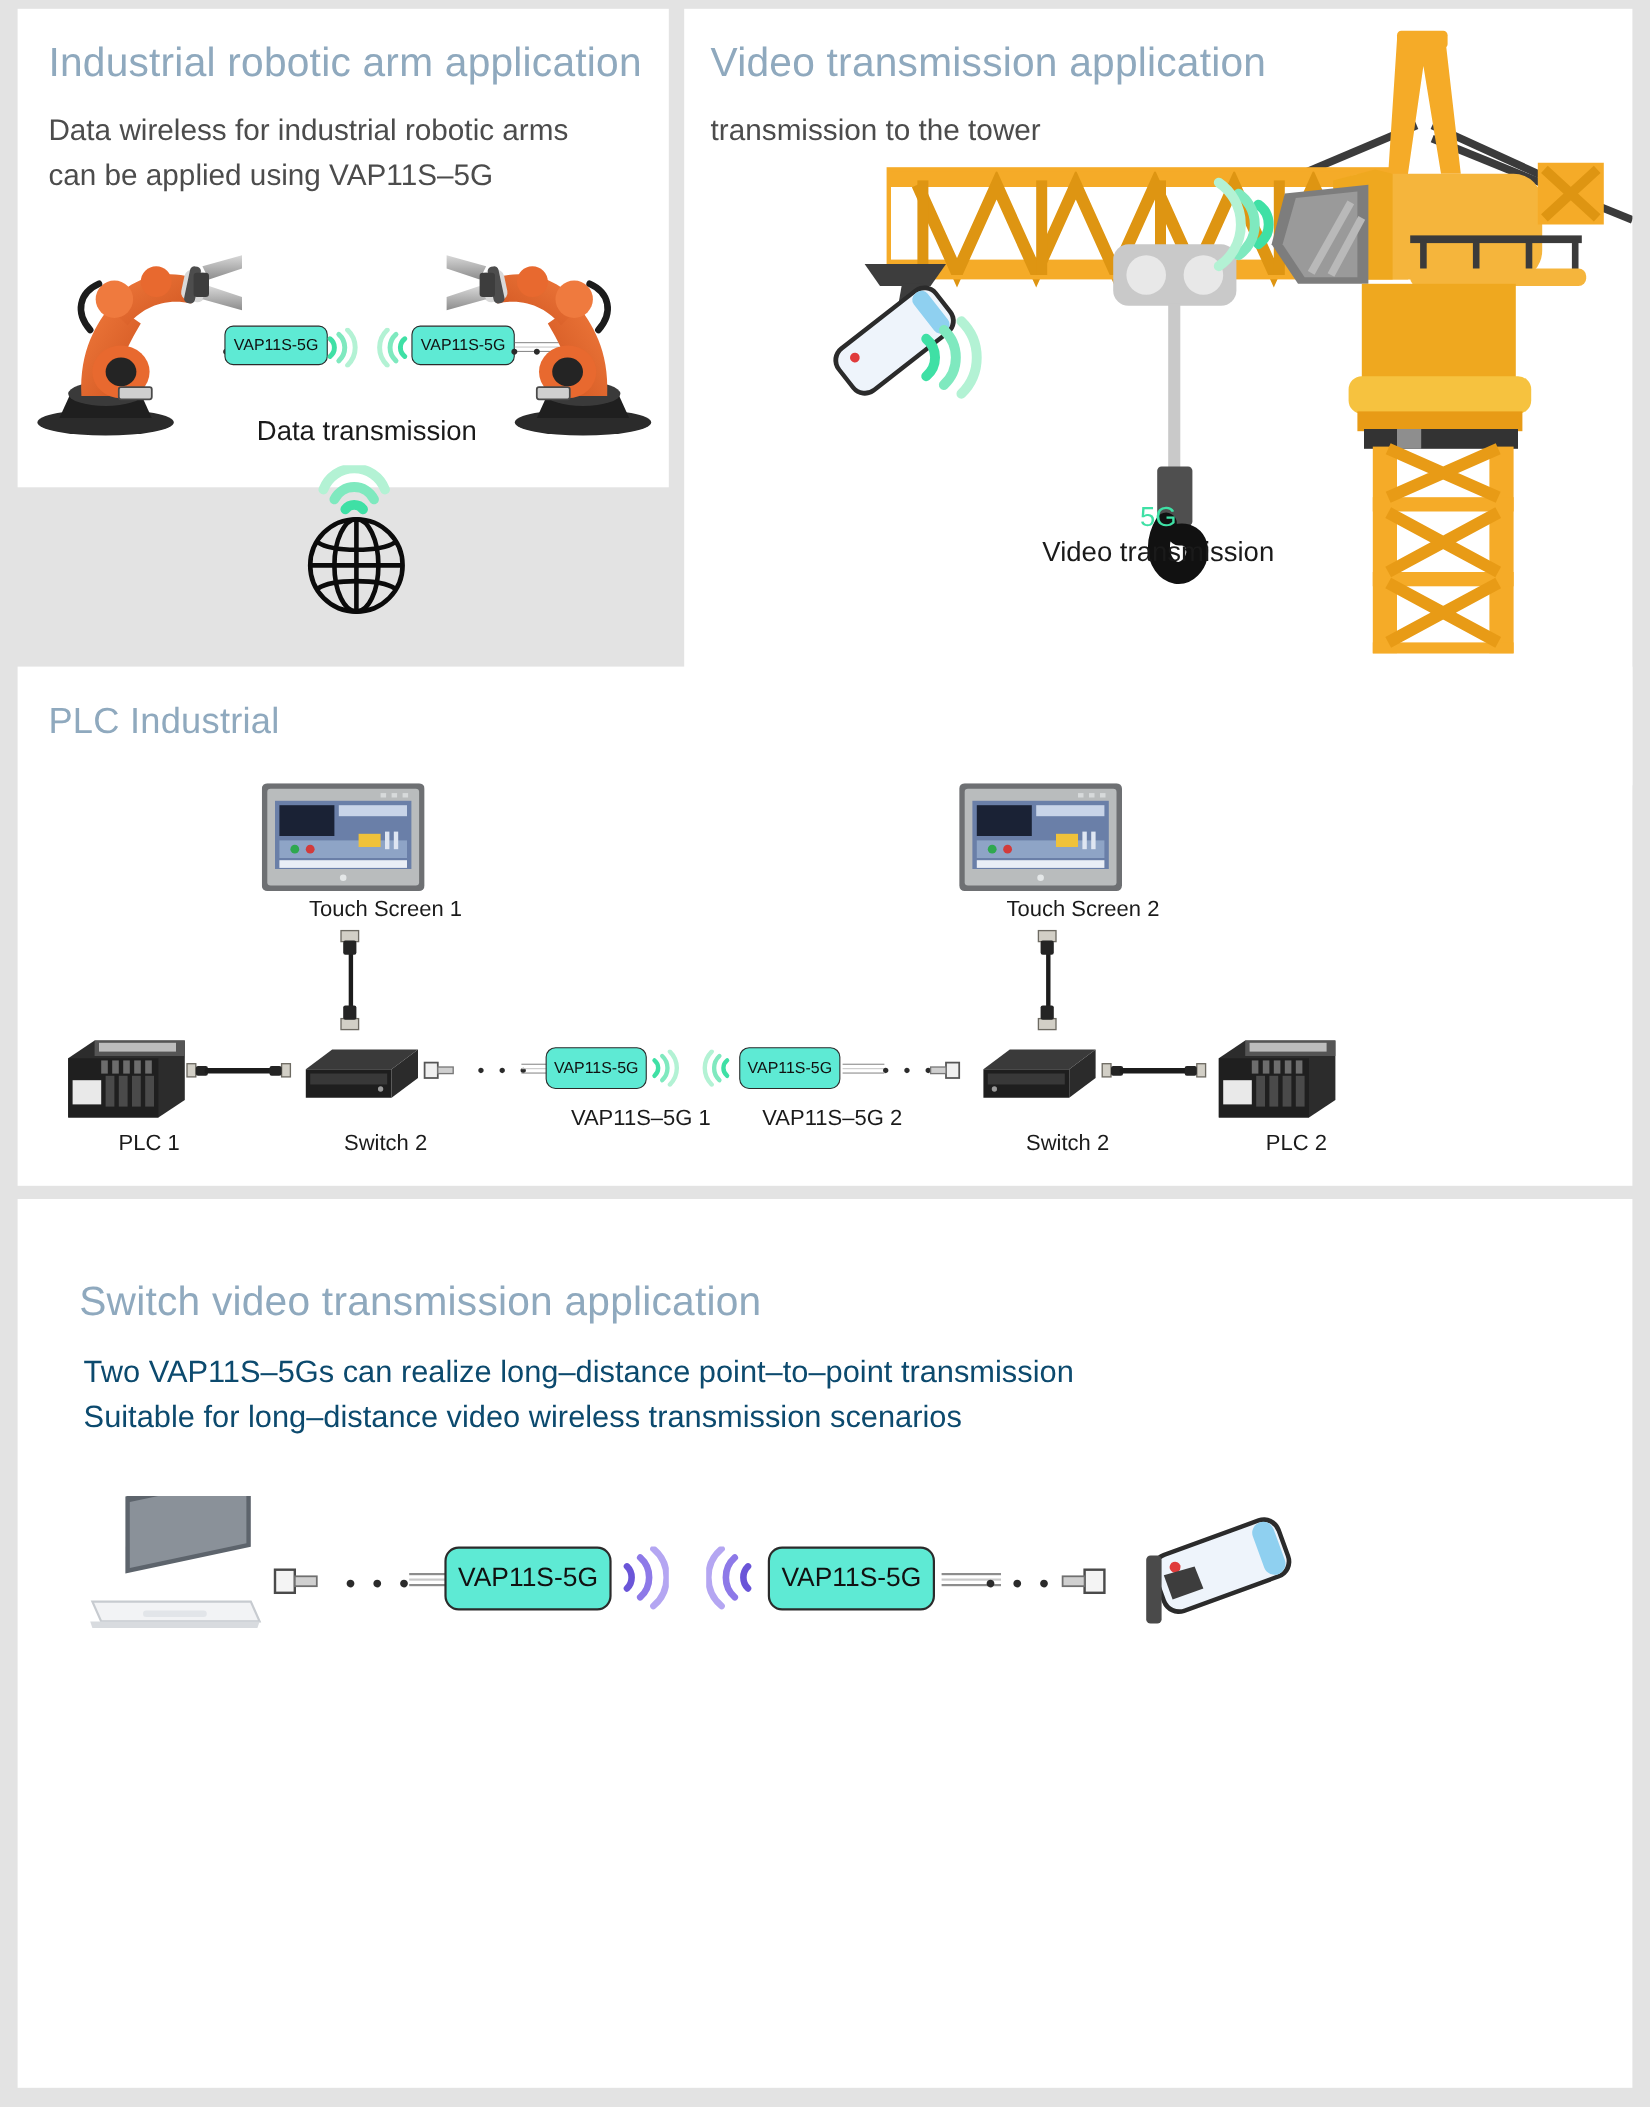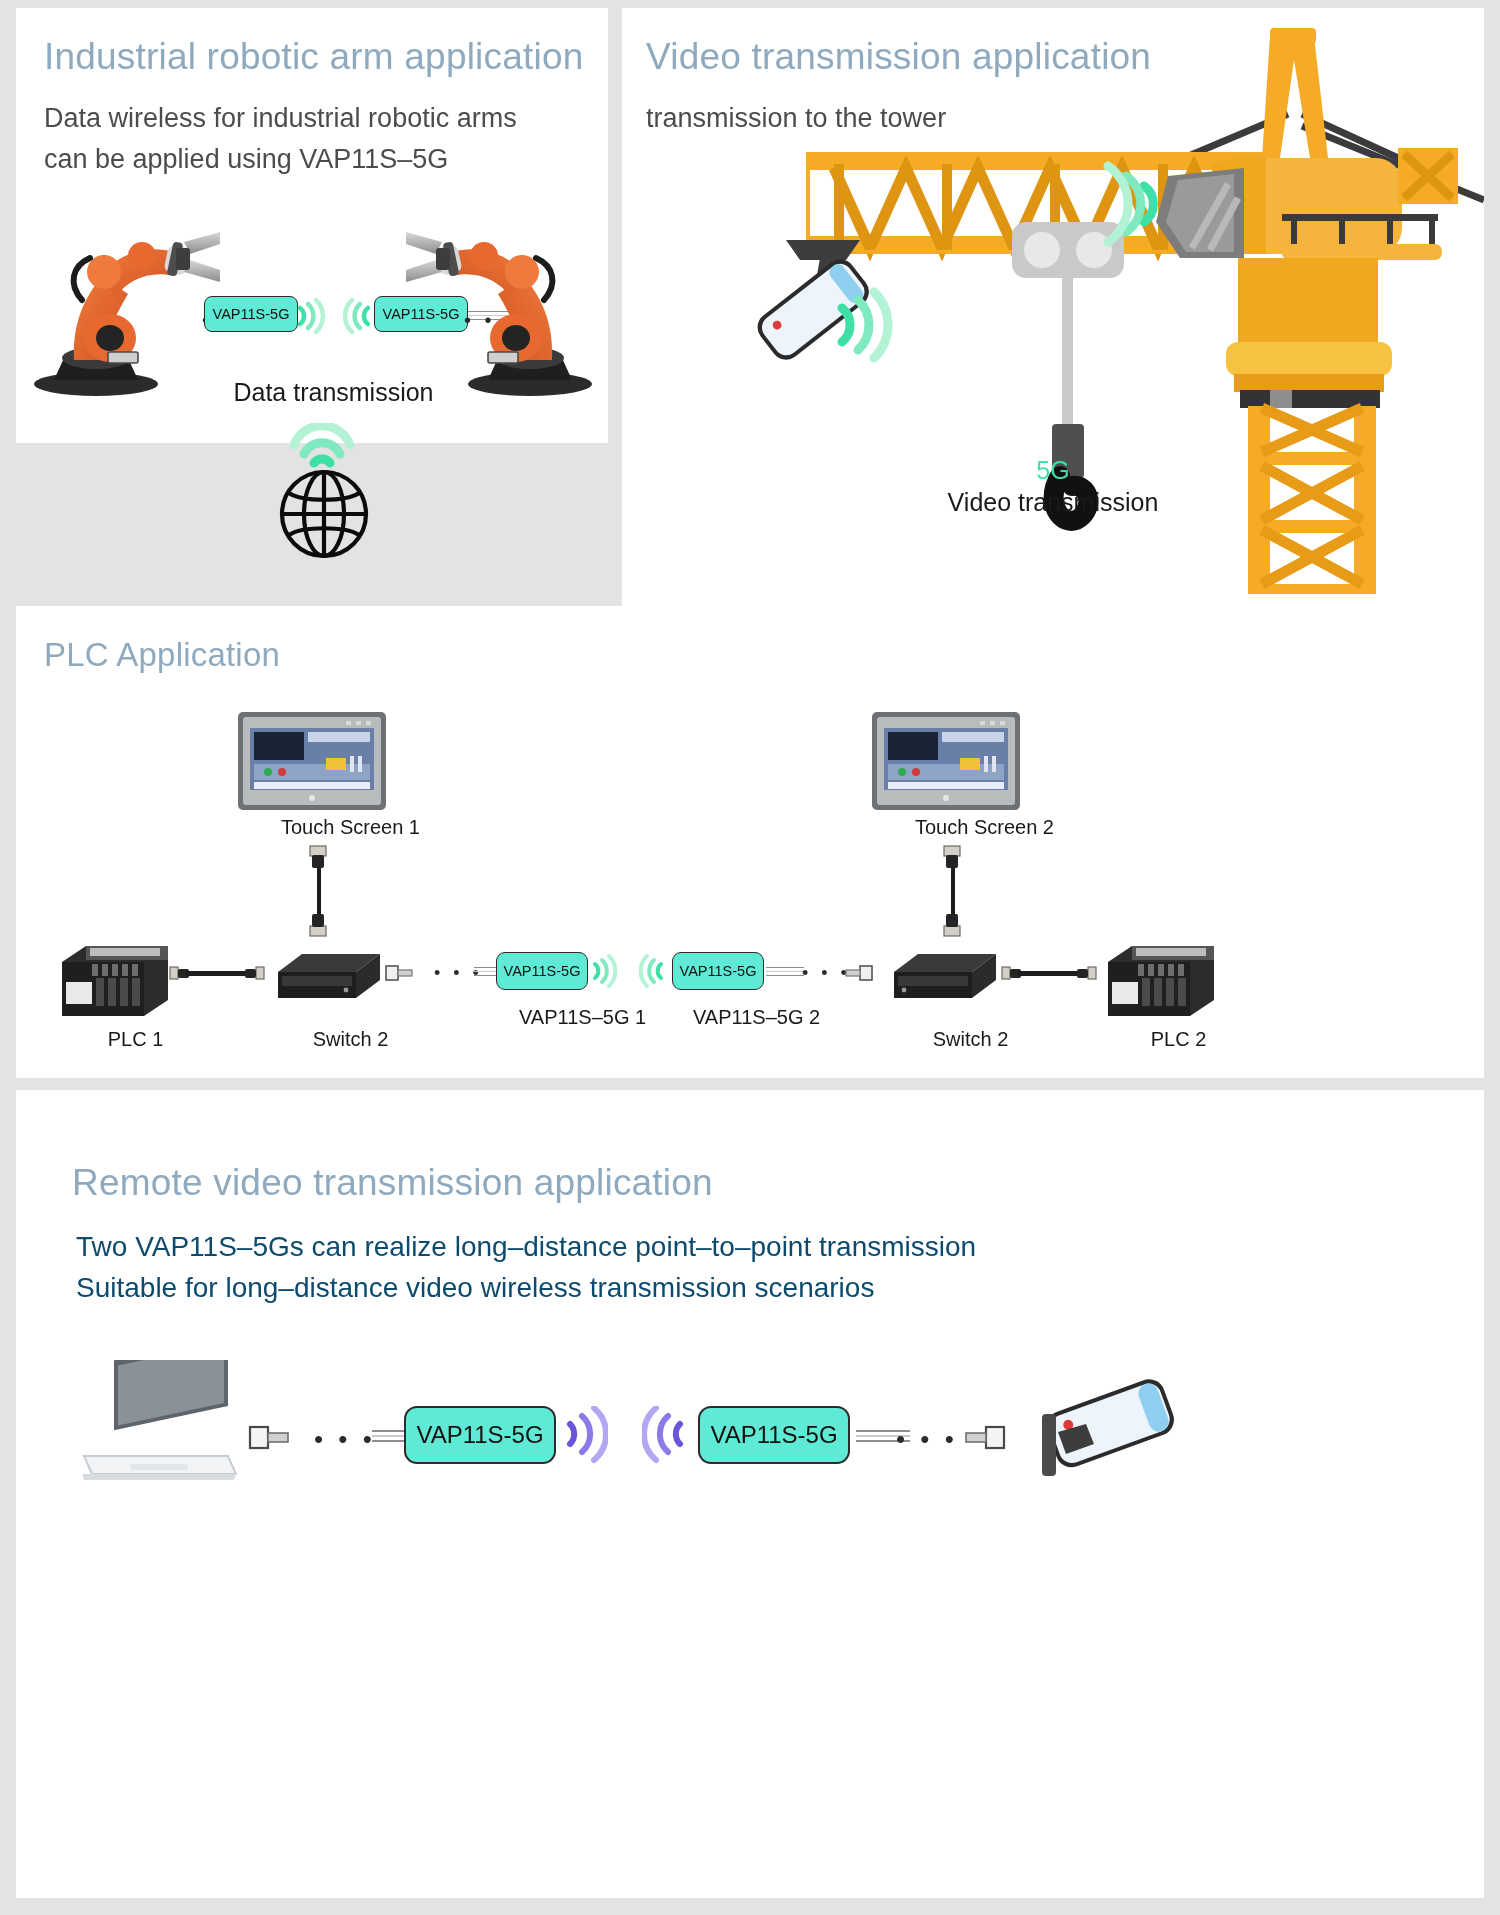--- a/index.html
+++ b/index.html
@@ -301,21 +301,21 @@
         <path d="M520 458 L620 512 M620 458 L520 512"></path>
         <path d="M520 522 L620 576 M620 522 L520 576"></path>
       </g>
     </svg>
 
     <div style="position:absolute; left:0; right:0; top:448px; text-align:center; color:#3fe0a5; font-size:25px;">5G</div>
     <div style="position:absolute; left:0; right:0; top:480px; text-align:center; color:#1a1a1a; font-size:25px;">Video transmission</div>
   </div>
 
   <div class="card" id="panel-plc">
-    <div class="card-title">PLC Application</div>
+    <div class="card-title">PLC Industrial</div>
 
     <svg style="position:absolute; left:222px; top:106px;" width="148" height="98" viewBox="0 0 148 98">
       <rect x="0" y="0" width="148" height="98" rx="5" fill="#6e7073"></rect>
       <rect x="5" y="5" width="138" height="88" rx="3" fill="#b9bcbd"></rect>
       <rect x="12" y="16" width="124" height="62" fill="#6a7fa8"></rect>
       <rect x="16" y="20" width="50" height="28" fill="#1a2235"></rect>
       <rect x="70" y="20" width="62" height="10" fill="#c8d4e8"></rect>
       <rect x="16" y="52" width="116" height="16" fill="#8ea4c6"></rect>
       <rect x="16" y="70" width="116" height="7" fill="#e9eef6"></rect>
       <circle cx="30" cy="60" r="4" fill="#2fa84f"></circle>
@@ -495,21 +495,21 @@
       <rect x="5" y="2" width="16" height="10" fill="#d2cfc6" stroke="#6d6a62" stroke-width="1.2"></rect>
       <rect x="7" y="11" width="12" height="13" rx="2" fill="#242424"></rect>
     </svg>
     <svg class="rj45" style="left:923px; top:306px;" width="26" height="26" viewBox="0 0 26 26">
       <rect x="5" y="14" width="16" height="10" fill="#d2cfc6" stroke="#6d6a62" stroke-width="1.2"></rect>
       <rect x="7" y="2" width="12" height="13" rx="2" fill="#242424"></rect>
     </svg>
   </div>
 
   <div class="card" id="panel-remote">
-    <div class="card-title">Remote video transmission application</div>
+    <div class="card-title">Switch video transmission application</div>
     <div class="card-sub-dark">
       <div>Two VAP11S–5Gs can realize long–distance point–to–point transmission</div>
       <div>Suitable for long–distance video wireless transmission scenarios</div>
     </div>
 
     <svg style="position:absolute; left:62px; top:270px;" width="160" height="130" viewBox="0 0 160 130">
       <path d="M36 8 L150 8 L150 78 L36 78 Z" fill="#5d646c" transform="skewY(-12)"></path>
       <path d="M40 14 L146 14 L146 74 L40 74 Z" fill="#8a9199" transform="skewY(-12)"></path>
       <path d="M6 96 L150 96 L158 114 L14 114 Z" fill="#f2f3f5"></path>
       <path d="M6 96 L150 96 L158 114 L14 114 Z" fill="none" stroke="#c7cbd0" stroke-width="2"></path>

